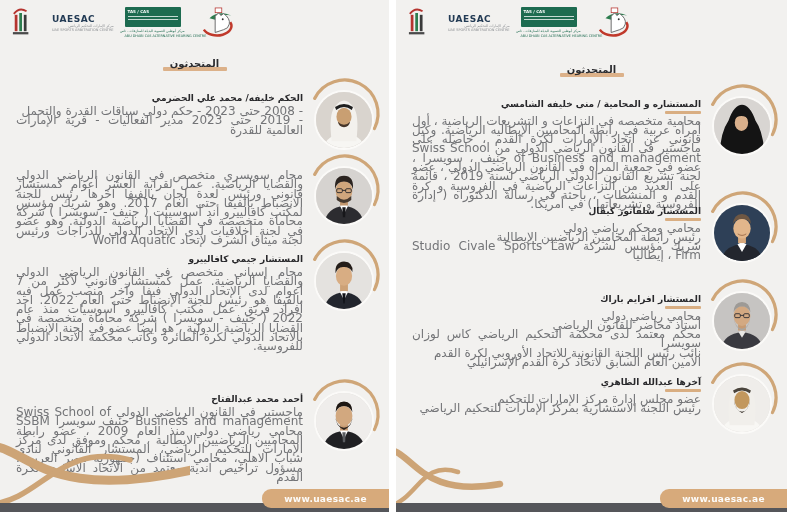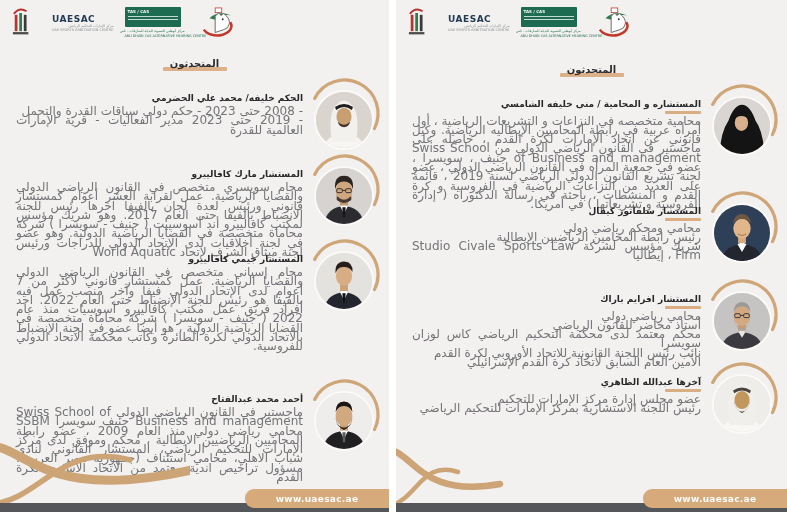--- a/index.html
+++ b/index.html
@@ -42,21 +42,21 @@
   .speaker-name{font-size:9px;font-weight:bold;color:#28282b;line-height:12px;}
   .name-underline{height:2.5px;width:36px;background:#d9ae82;margin-top:1px;border-radius:1px;}
   .bio{font-size:12px;color:#737477;line-height:9.3px;margin-top:3px;white-space:pre-line;text-align:justify;}
 
   
   .curves{position:absolute;left:0;pointer-events:none;}
   .curves path{fill:none;stroke:#cda476;stroke-linecap:round;}
   .curves-left{bottom:4px;width:190px;height:92px;}
   .curves-right{bottom:4px;width:112px;height:72px;}
   .footer-bar{position:absolute;left:0;right:0;bottom:0;height:9px;background:#55565a;}
-  .url-tab{position:absolute;right:0;bottom:4px;width:144px;height:19px;background:#d7aa7b;
+  .url-tab{position:absolute;right:0;bottom:4px;width:127px;height:19px;background:#d7aa7b;
     border-radius:9px 0 0 9px;display:flex;align-items:center;justify-content:center;z-index:2;}
   .url-tab span{color:#fdfcfa;font-size:9px;font-weight:bold;letter-spacing:.3px;}
 </style>
 </head>
 <body>
 
 <svg width="0" height="0" style="position:absolute" aria-hidden="true">
   <defs>
     <symbol id="av-emirati" viewBox="0 0 100 100">
       <rect width="100" height="100" fill="#d9d4ce"></rect>
@@ -209,21 +209,20 @@
       <svg class="arc" viewBox="0 0 100 100">
           <path d="M12,20 A45,45 0 0 1 95,62"></path>
         </svg>
       <div class="avatar">
           <svg viewBox="0 0 100 100">
             <use href="#av-cavaliero"></use>
           </svg>
         </div>
     </div>
     <div class="speaker-text">
-      <div class="speaker-name">المستشار مارك كافالييرو</div>
       <div class="bio">محام سويسري متخصص في القانون الرياضي الدولي والقضايا الرياضية. عمل لقرابة العشر أعوام كمستشار قانوني ورئيس لعدة لجان بالفيفا آخرها رئيس للجنة الانضباط بالفيفا حتى العام 2017. وهو شريك مؤسس لمكتب كافالييرو أند أسوسييت ( جنيف - سويسرا ) شركة محاماة متخصصة في القضايا الرياضية الدولية. وهو عضو في لجنة أخلاقيات لدى الإتحاد الدولي للدراجات ورئيس لجنة ميثاق الشرف لإتحاد World Aquatic</div>
     </div>
   </div>
 
   <div class="speaker" style="top:251px">
     <div class="avatar-wrap">
       <svg class="arc" viewBox="0 0 100 100">
           <path d="M12,20 A45,45 0 0 1 95,62"></path>
         </svg>
       <div class="avatar">

